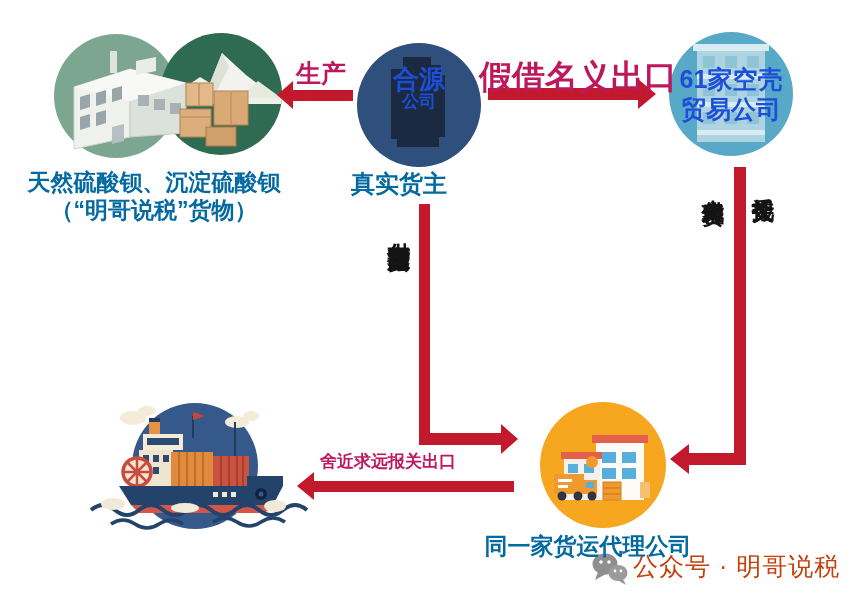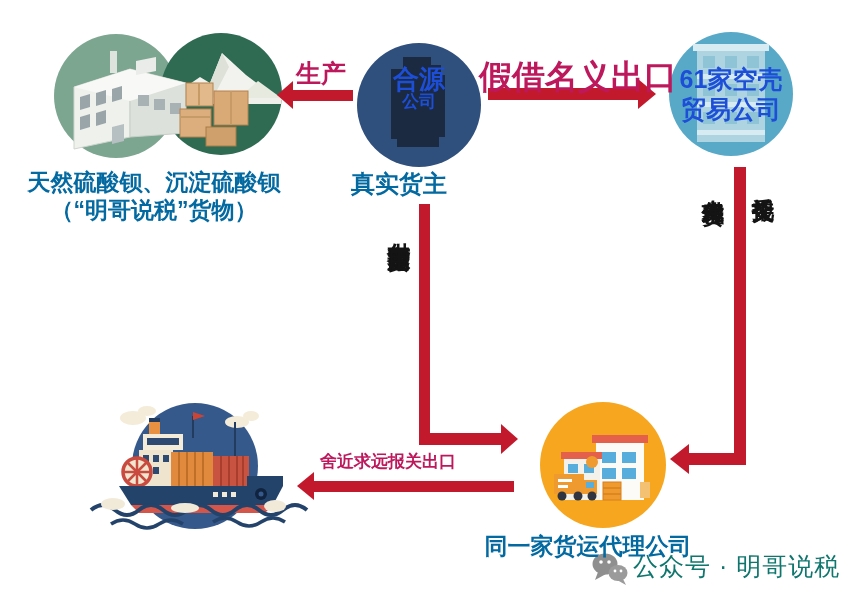--- a/index.html
+++ b/index.html
@@ -11,21 +11,21 @@
   .bar{position:absolute;background:#c2192d;}
   .tri{position:absolute;width:0;height:0;}
   .hlabel{position:absolute;font-weight:700;color:#be185d;white-space:nowrap;z-index:3;}
   .vlabel{
     position:absolute;writing-mode:vertical-rl;text-orientation:upright;
     font-weight:700;color:#141414;line-height:1.05;letter-spacing:1px;z-index:3;
   }
   .node-caption{position:absolute;font-weight:700;color:#0369a1;text-align:center;z-index:4;}
   .circle-text{position:absolute;width:100%;text-align:center;color:#1d4ed8;font-weight:700;z-index:2;}
   .watermark-text{
-    position:absolute;color:#0f766e;font-weight:400;white-space:nowrap;
+    position:absolute;color:#c2410c;font-weight:400;white-space:nowrap;
     letter-spacing:1px;z-index:1;
   }
 </style>
 </head>
 <body>
 
 <div class="canvas">
 
   <svg class="abs" style="left:40px;top:25px;" width="250" height="145" viewBox="0 0 250 145">
     <defs>

